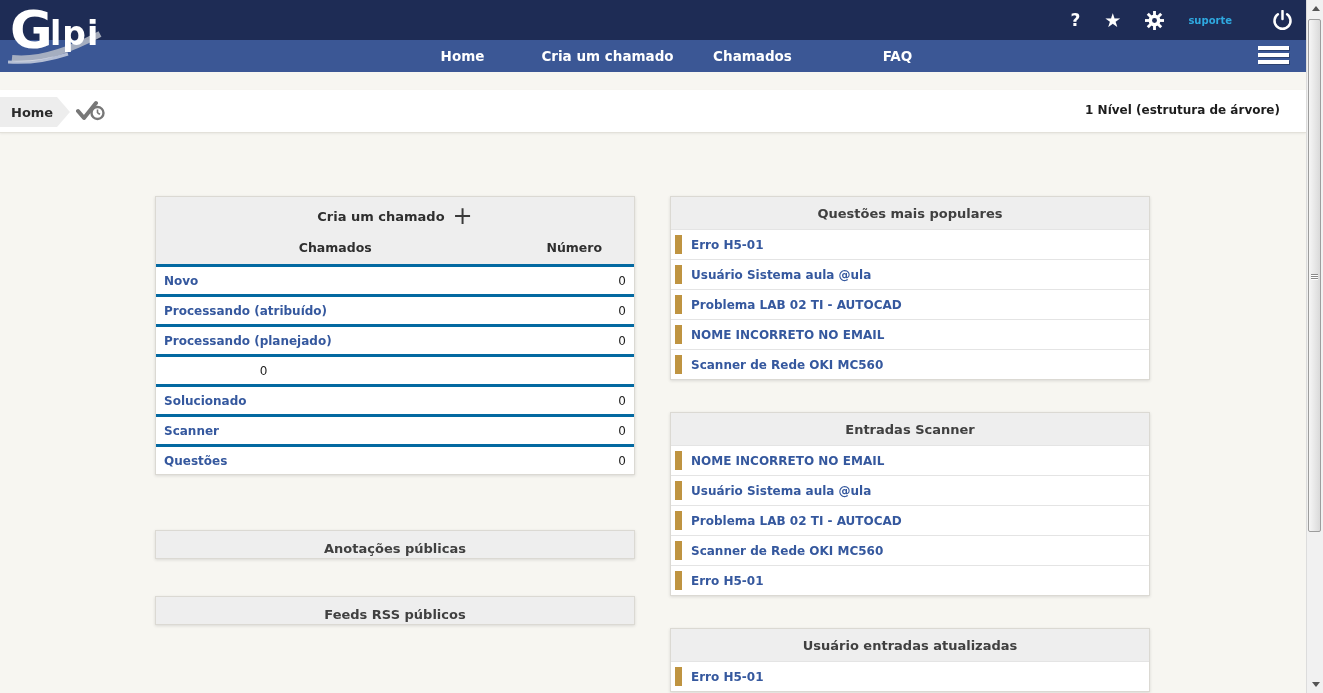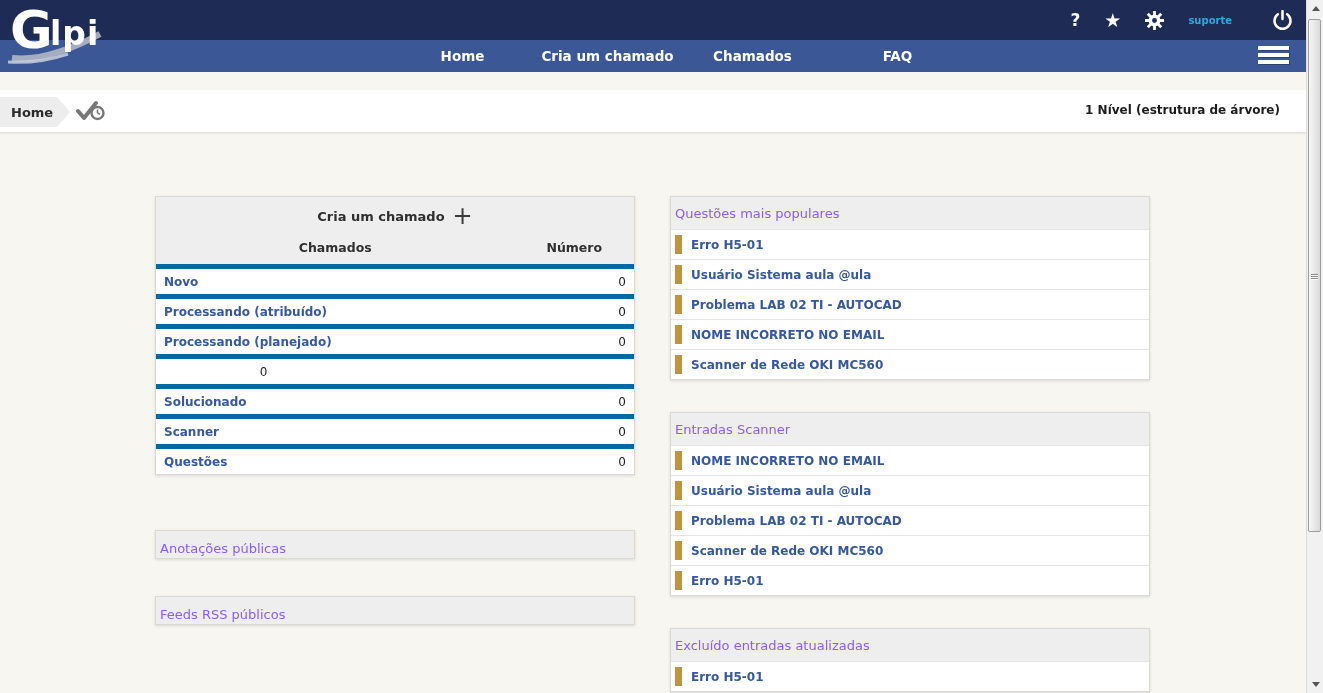--- a/index.html
+++ b/index.html
@@ -40,30 +40,30 @@
   .crumb-home { position:absolute; left:0; top:7px; height:30px; background:#ededed; width:57px;
                 display:flex; align-items:center; padding-left:11px; font-weight:bold; font-size:13px; color:#2b2b2b; cursor:pointer; }
   .crumb-home::after { content:""; position:absolute; left:57px; top:0; border-top:15px solid transparent;
                 border-bottom:15px solid transparent; border-left:13px solid #ededed; }
   .crumb-icon { position:absolute; left:76px; top:10px; cursor:pointer; }
   .entity-label { position:absolute; right:26px; top:13px; font-weight:bold; font-size:12px; color:#1d1d1d; }
 
   
   .panel { position:absolute; width:480px; background:#fff; border:1px solid #dbd9d3;
            box-shadow:0 1px 3px rgba(0,0,0,.12); }
-  .panel-header { background:#eeeeee; font-weight:normal; font-size:13px; color:#8b5cf6;
+  .panel-header { background:#eeeeee; text-align:center; font-weight:bold; font-size:13px; color:#404040;
                   padding:9px 4px 8px; }
 
   .p-tickets { left:155px; top:196px; }
   .tickets-title { background:#eeeeee; text-align:center; padding:12px 0 8px; font-weight:bold; font-size:13px; color:#2f2f2f; }
   .add-plus { font-size:24px; font-weight:400; color:#3a3a3a; margin-left:8px; vertical-align:-3px; cursor:pointer; display:inline-block; line-height:12px; }
   .tickets-cols { background:#eeeeee; display:flex; padding:8px 0 9px; font-weight:bold; font-size:12.5px; color:#2f2f2f; }
   .tickets-cols .c1 { width:75%; text-align:center; }
   .tickets-cols .c2 { width:25%; text-align:center; }
-  .t-row { display:flex; align-items:center; height:30px; border-top:5px solid #0369a1; background:#fff; }
+  .t-row { display:flex; align-items:center; height:30px; border-top:3px solid #0369a1; background:#fff; }
   .t-row .lbl { width:75%; padding-left:8px; font-weight:bold; color:#35589e; font-size:12px; cursor:pointer; }
   .t-row .cnt { width:25%; text-align:right; padding-right:8px; color:#1f1f1f; font-size:12px; }
 
   .p-notes { left:155px; top:530px; }
   .p-feeds { left:155px; top:596px; }
   .p-notes .panel-header, .p-feeds .panel-header { padding:10px 4px 2px; }
 
   .p-popular { left:670px; top:196px; }
   .p-recent  { left:670px; top:412px; }
   .p-updated { left:670px; top:628px; }
@@ -236,21 +236,21 @@
     <span class="f-mark"></span>
     <span class="f-link">Scanner de Rede OKI MC560</span>
   </div>
   <div class="f-row">
     <span class="f-mark"></span>
     <span class="f-link">Erro H5-01</span>
   </div>
 </div>
 
 <div class="panel p-updated">
-  <div class="panel-header">Excluído entradas atualizadas</div>
+  <div class="panel-header">Usuário entradas atualizadas</div>
   <div class="f-row">
     <span class="f-mark"></span>
     <span class="f-link">Erro H5-01</span>
   </div>
 </div>
 
 <div class="sbar">
   <div class="sb-up"></div>
   <div class="sb-thumb">
     <div class="sb-grip">

